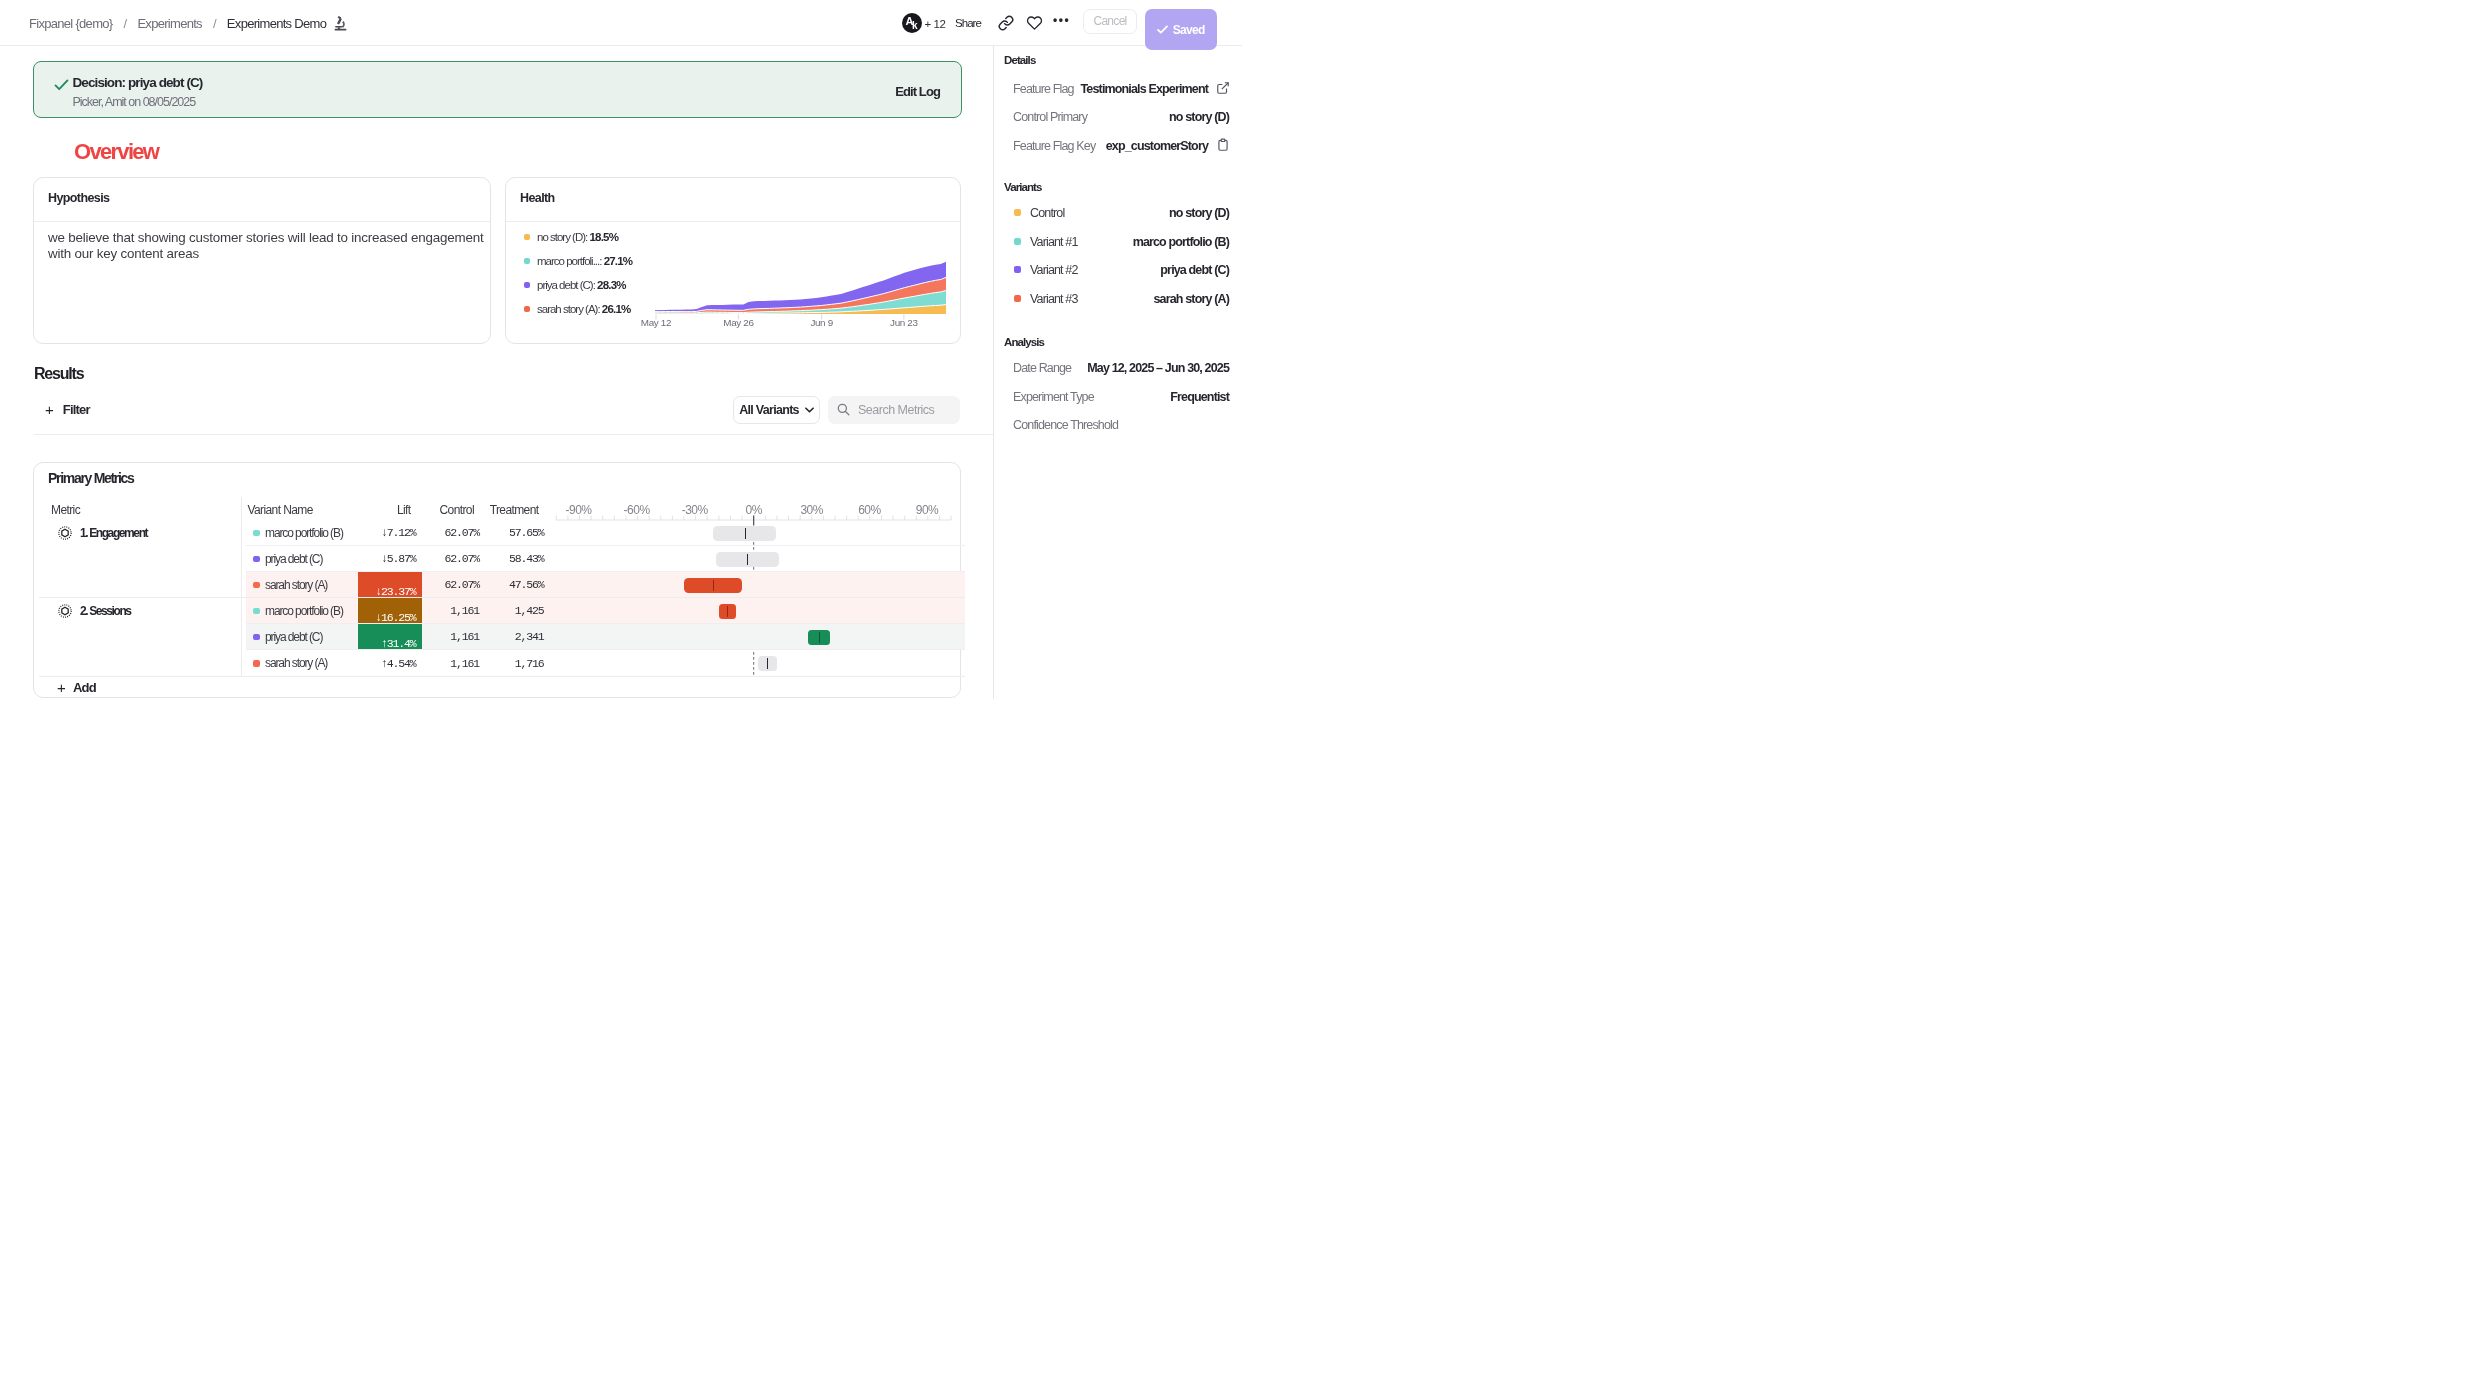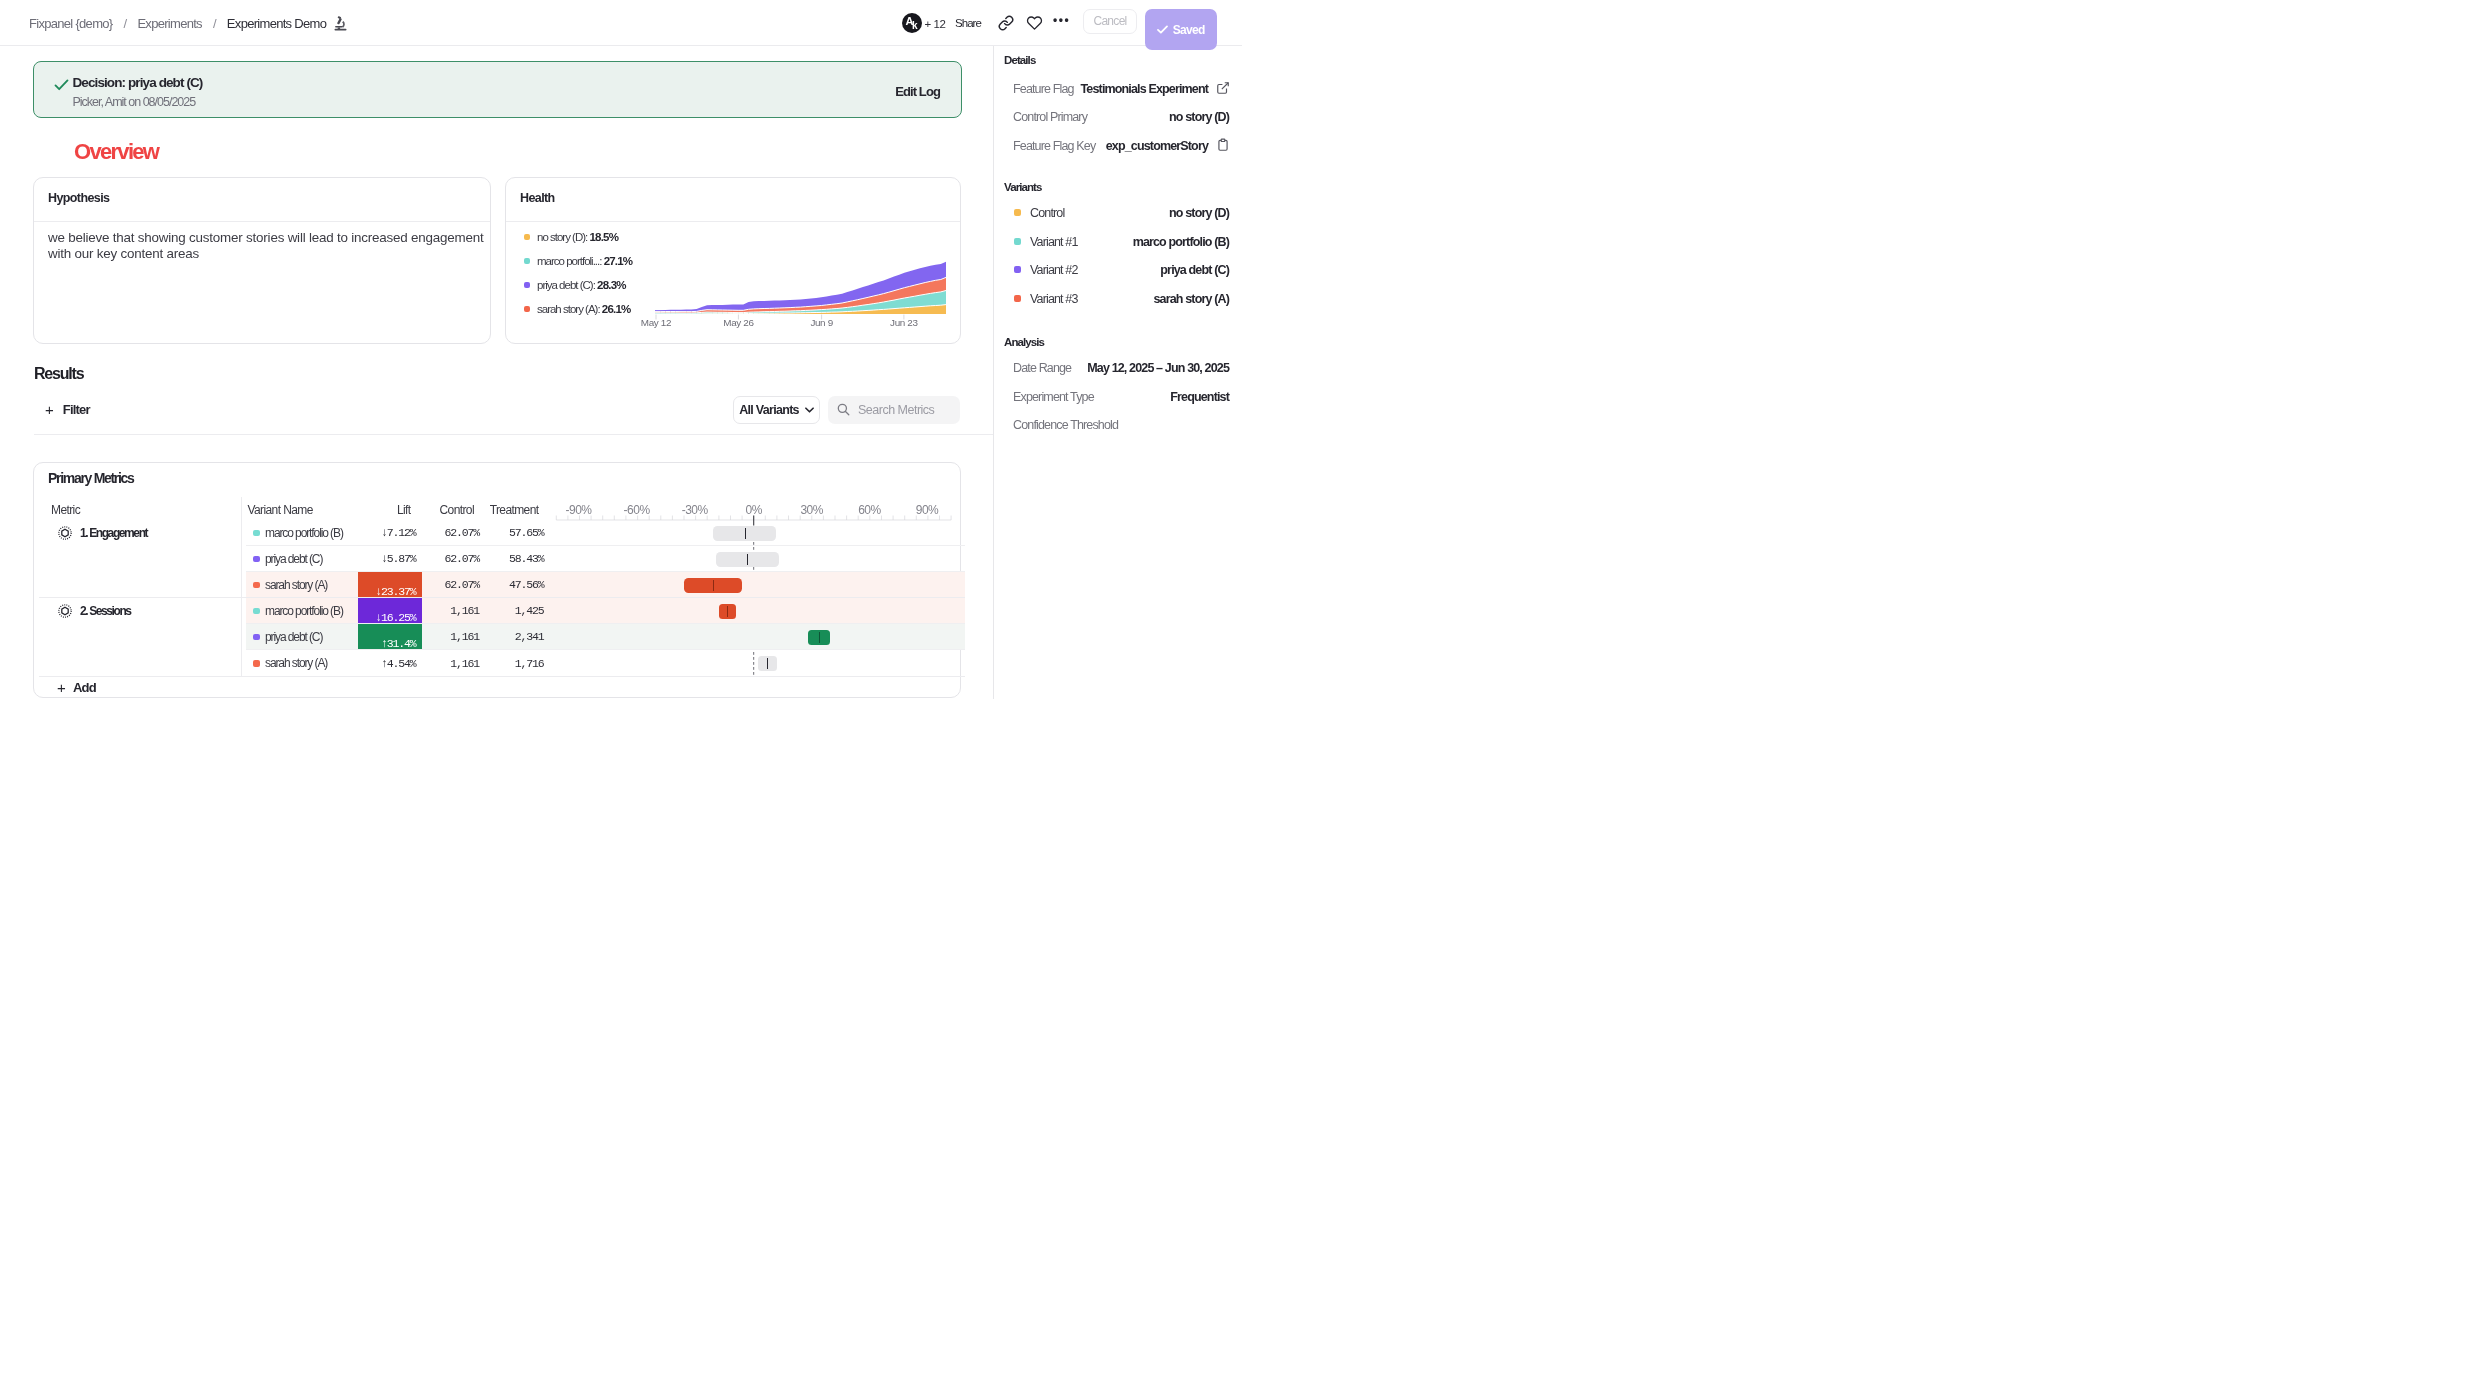--- a/index.html
+++ b/index.html
@@ -279,21 +279,21 @@
     </div>
 <div class="row" style="top:135.3px;">
       <div style="position:absolute;left:206.5px;right:0;top:0;bottom:0;background:#fdf2ef"></div>
       <svg style="position:absolute;left:19px;top:6px" width="14" height="14" viewBox="0 0 24 24">
 <circle cx="12" cy="12" r="10.6" fill="none" stroke="#26262e" stroke-width="2.2" stroke-dasharray="1.6,2.05"></circle>
 <path d="M12 5.6 L17.5 8.8 L17.5 15.2 L12 18.4 L6.5 15.2 L6.5 8.8 Z" fill="none" stroke="#26262e" stroke-width="2.2"></path>
 </svg>
       <div class="metlab">2. Sessions</div>
       <span class="vsq" style="background:#77dcd2"></span>
       <span class="vname">marco portfolio (B)</span>
-      <div class="liftcell" style="background:#6d28d9">
+      <div class="liftcell" style="background:#a16207">
         <span class="mono" style="left:0;width:58px">↓16.25%</span>
       </div>
       <span class="mono" style="left:380px;width:60px">1,161</span>
       <span class="mono" style="left:444.5px;width:60px">1,425</span>
       <div class="rowline"></div>
       <div class="bar" style="left:680.0px;width:16.5px;background:#dd4b28;border-radius:3.5px"></div>
       <div class="bartick" style="left:687.9px;background:#8c2a12"></div>
     </div>
 <div class="row" style="top:161.4px;">
       <div style="position:absolute;left:206.5px;right:0;top:0;bottom:0;background:#f2f5f3"></div>

